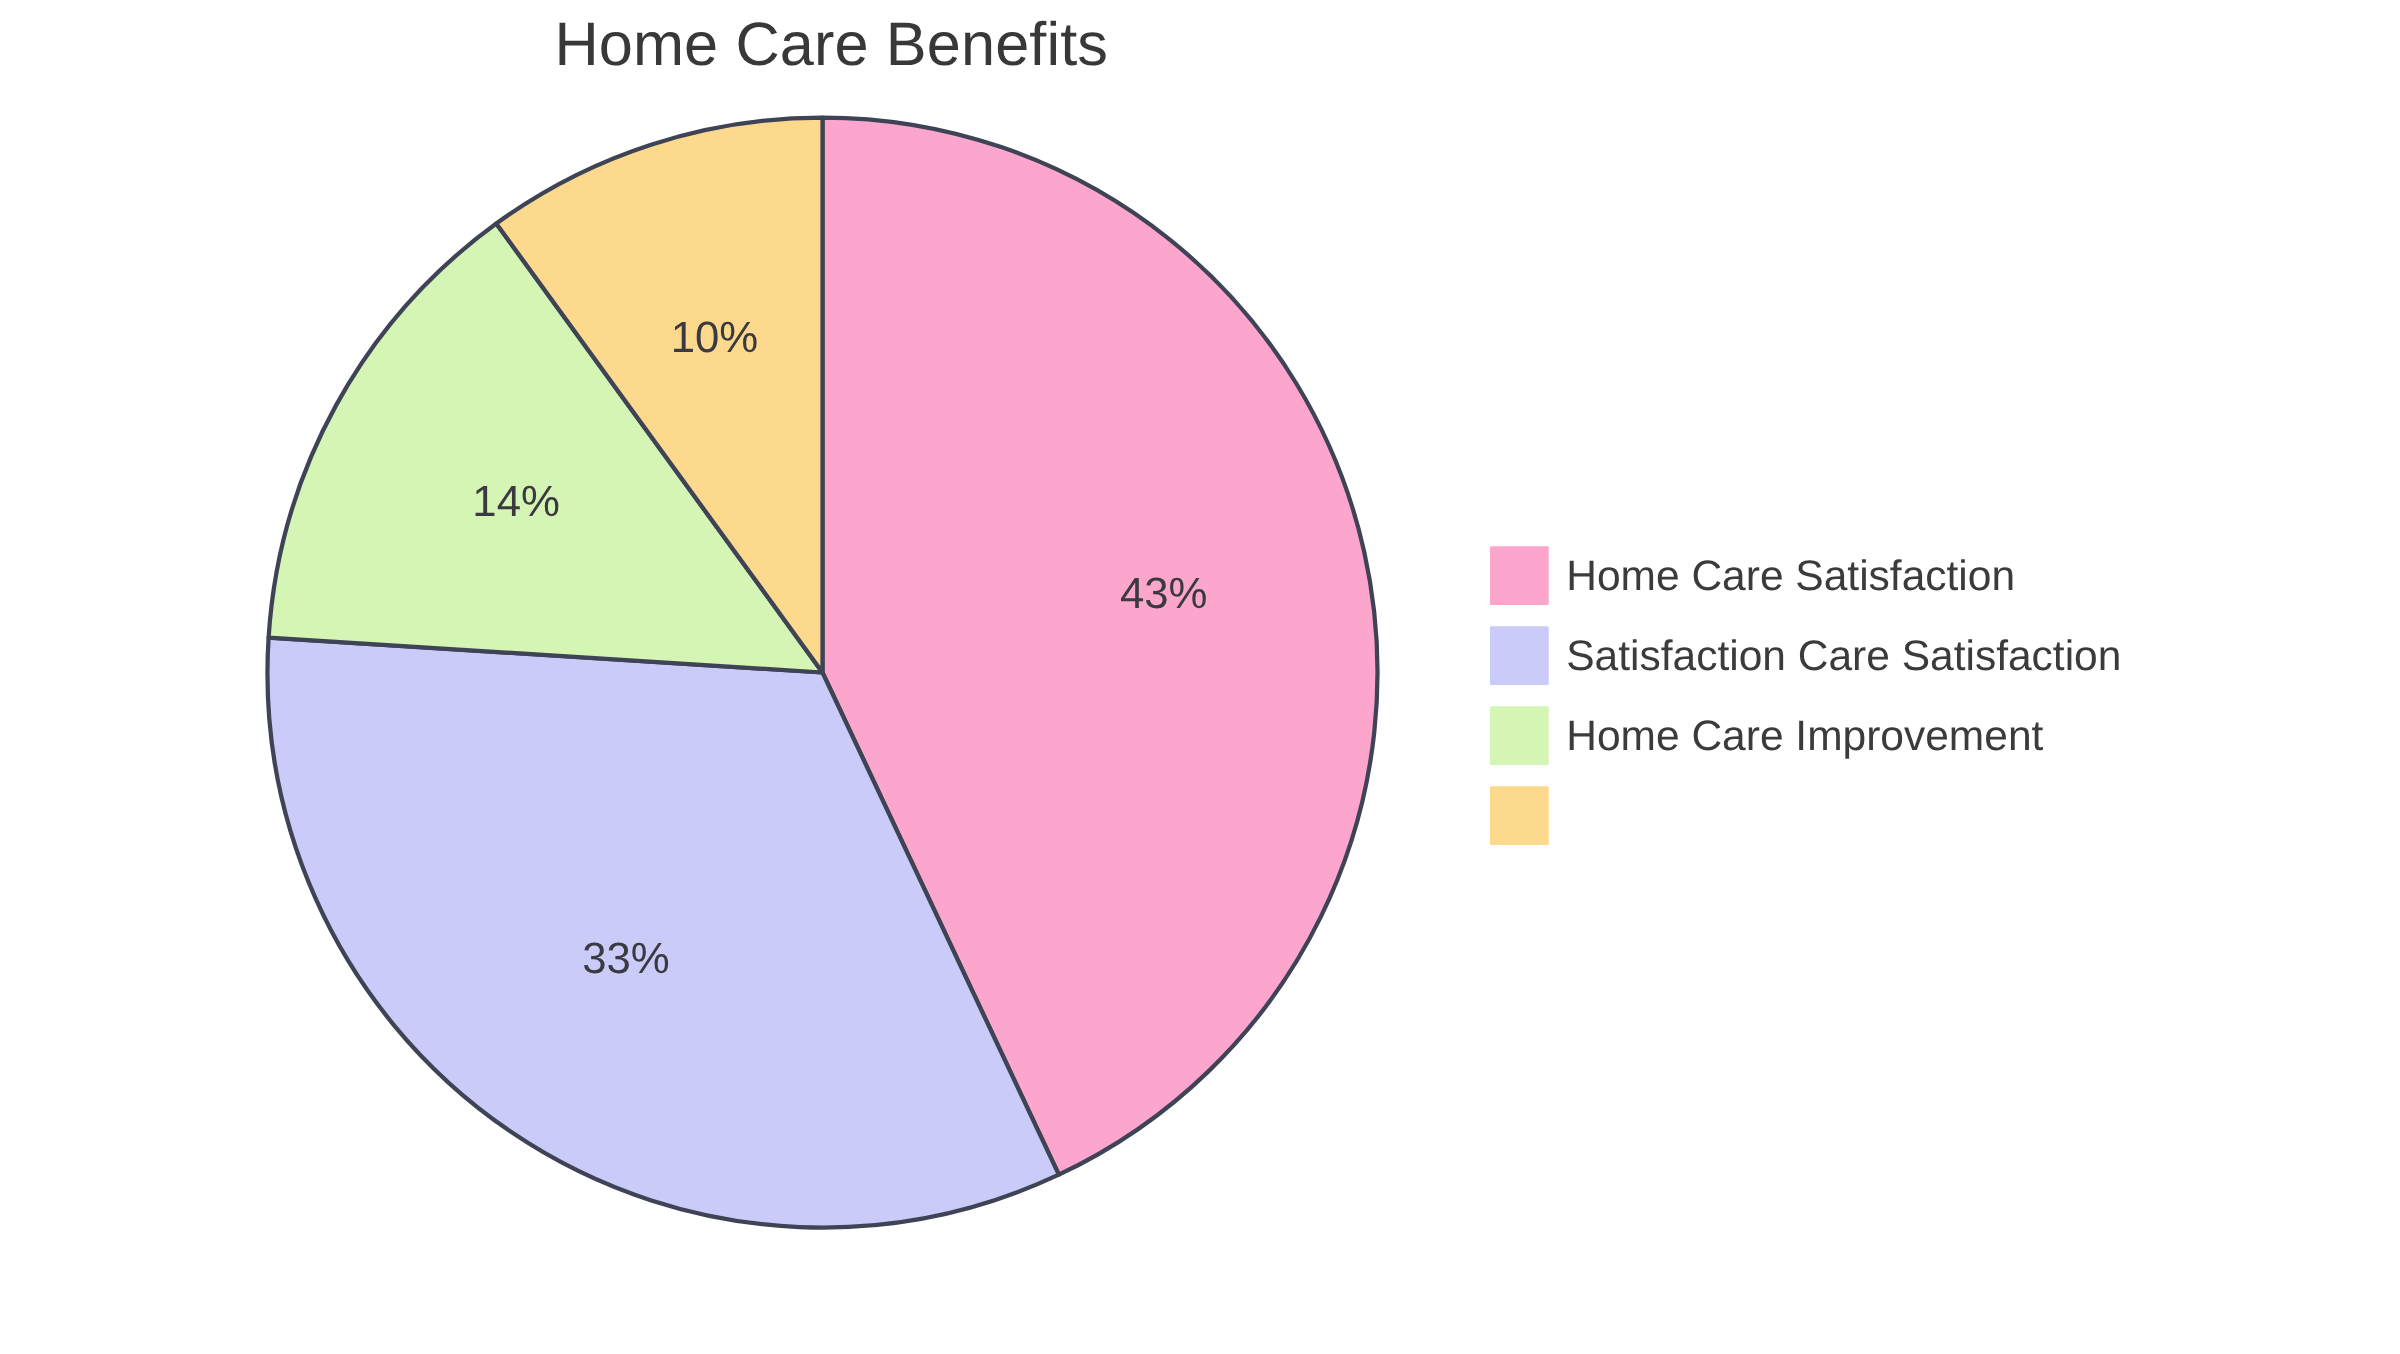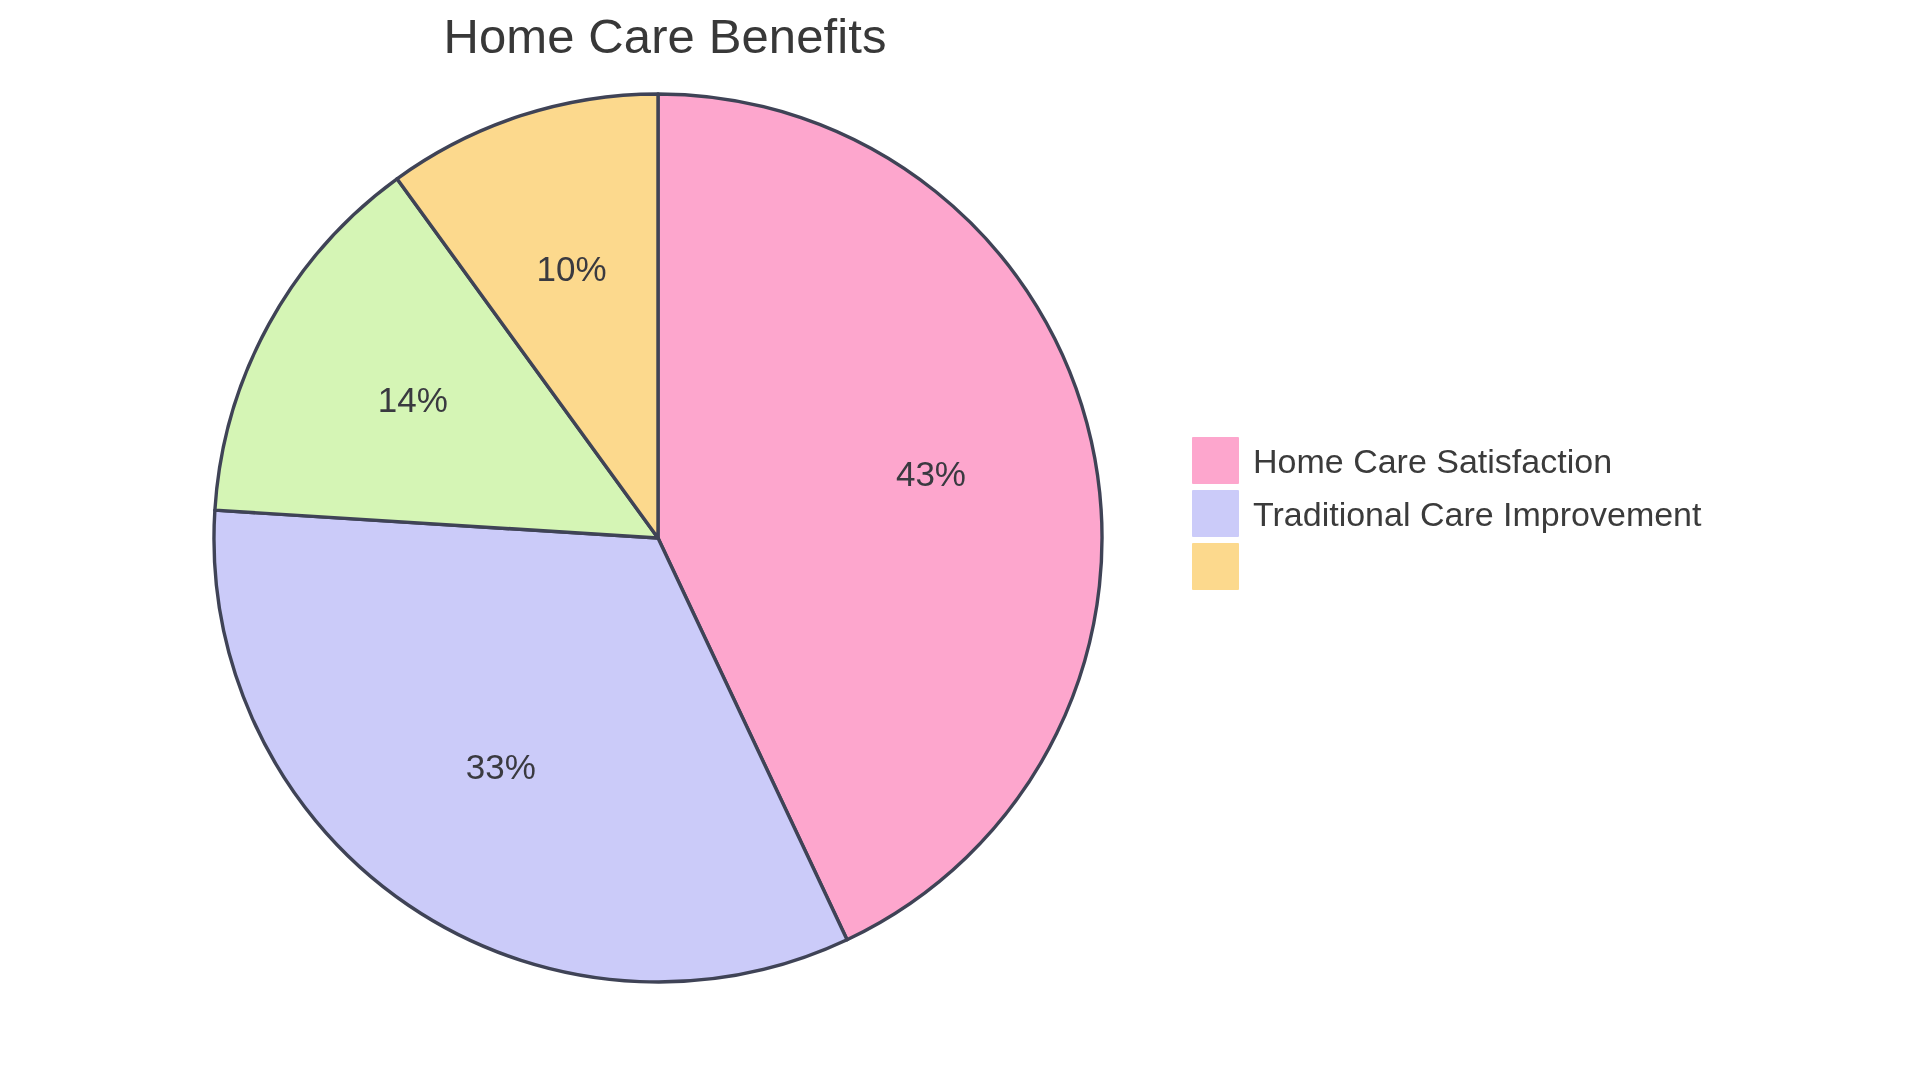--- a/index.html
+++ b/index.html
@@ -63,21 +63,21 @@
     dominant-baseline: middle;
   }
 
   
   .legend {
     position: absolute;
     left: 1192px;
     top: 434px;
     display: flex;
     flex-direction: column;
-    gap: 0px;
+    gap: 11px;
   }
   .legend-item {
     display: flex;
     align-items: center;
     height: 53px;
   }
   .legend-swatch {
     width: 47px;
     height: 47px;
     flex: 0 0 47px;
@@ -115,20 +115,24 @@
     </svg>
   </div>
 
   <div class="legend" id="legend">
       <div class="legend-item">
         <span class="legend-swatch" style="background: rgb(253, 166, 205);"></span>
         <span class="legend-label">Home Care Satisfaction</span>
       </div>
       <div class="legend-item">
         <span class="legend-swatch" style="background: rgb(203, 203, 249);"></span>
-        <span class="legend-label">Traditional Care Improvement</span>
+        <span class="legend-label">Satisfaction Care Satisfaction</span>
+      </div>
+      <div class="legend-item">
+        <span class="legend-swatch" style="background: rgb(213, 245, 181);"></span>
+        <span class="legend-label">Home Care Improvement</span>
       </div>
       <div class="legend-item">
         <span class="legend-swatch" style="background: rgb(252, 217, 141);"></span>
       </div>
     </div>
 
 </div>
 
 </body></html>

